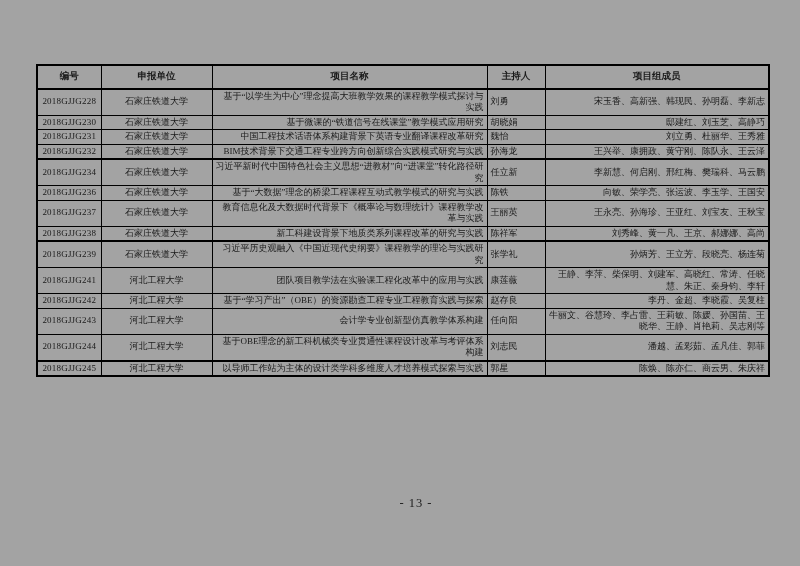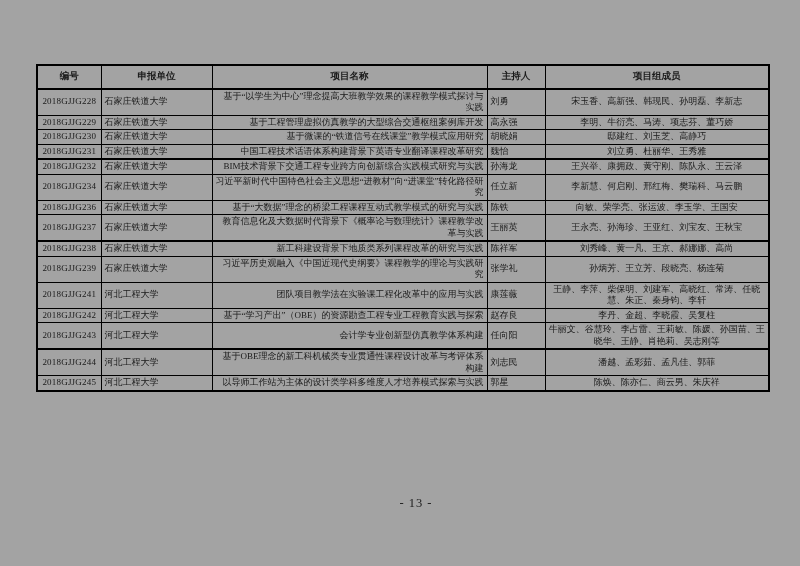--- a/index.html
+++ b/index.html
@@ -41,24 +41,24 @@
     word-break: break-all;
   }
   table.projects th {
     font-size: 9.5px;
     font-weight: bold;
     text-align: center;
     padding: 5px 2px;
     border-bottom-width: 2px;
   }
   td.col-id    { text-align: center; font-size: 8.5px; letter-spacing: 0.2px; }
-  td.col-unit  { }
+  td.col-unit  { text-align: center; }
   td.col-title { text-align: right; }
   td.col-lead  { }
-  td.col-mem   { text-align: center; }
+  td.col-mem   { text-align: right; }
   
   tbody tr:nth-child(5)  td,
   tbody tr:nth-child(9)  td,
   tbody tr:nth-child(14) td,
   tbody tr:nth-child(17) td,
   tbody tr:nth-child(18) td { border-top-width: 2px; }
   .footer {
     position: absolute;
     left: 16px;
     top: 496px;
@@ -94,27 +94,20 @@
       </thead>
       <tbody>
           <tr>
     <td class="col-id">2018GJJG228</td>
     <td class="col-unit">石家庄铁道大学</td>
     <td class="col-title">基于“以学生为中心”理念提高大班教学效果的课程教学模式探讨与实践</td>
     <td class="col-lead">刘勇</td>
     <td class="col-mem">宋玉香、高新强、韩现民、孙明磊、李新志</td>
   </tr>
           <tr>
-    <td class="col-id">2018GJJG229</td>
-    <td class="col-unit">石家庄铁道大学</td>
-    <td class="col-title">基于工程管理虚拟仿真教学的大型综合交通枢纽案例库开发</td>
-    <td class="col-lead">高永强</td>
-    <td class="col-mem">李明、牛衍亮、马涛、项志芬、董巧娇</td>
-  </tr>
-          <tr>
     <td class="col-id">2018GJJG230</td>
     <td class="col-unit">石家庄铁道大学</td>
     <td class="col-title">基于微课的“铁道信号在线课堂”教学模式应用研究</td>
     <td class="col-lead">胡晓娟</td>
     <td class="col-mem">邸建红、刘玉芝、高静巧</td>
   </tr>
           <tr>
     <td class="col-id">2018GJJG231</td>
     <td class="col-unit">石家庄铁道大学</td>
     <td class="col-title">中国工程技术话语体系构建背景下英语专业翻译课程改革研究</td>

